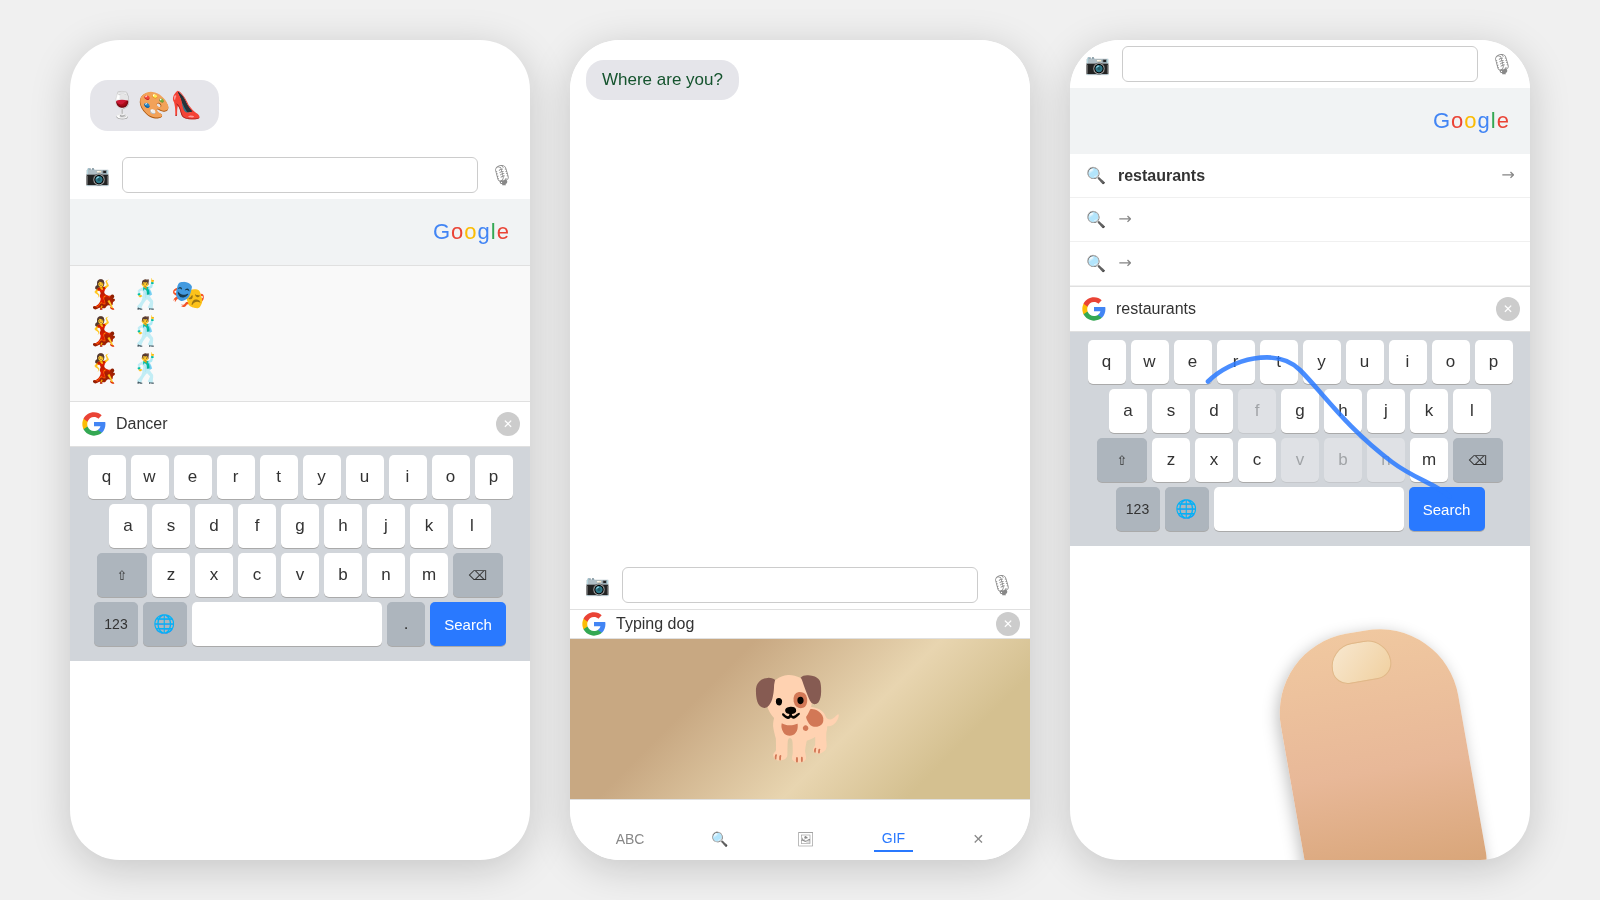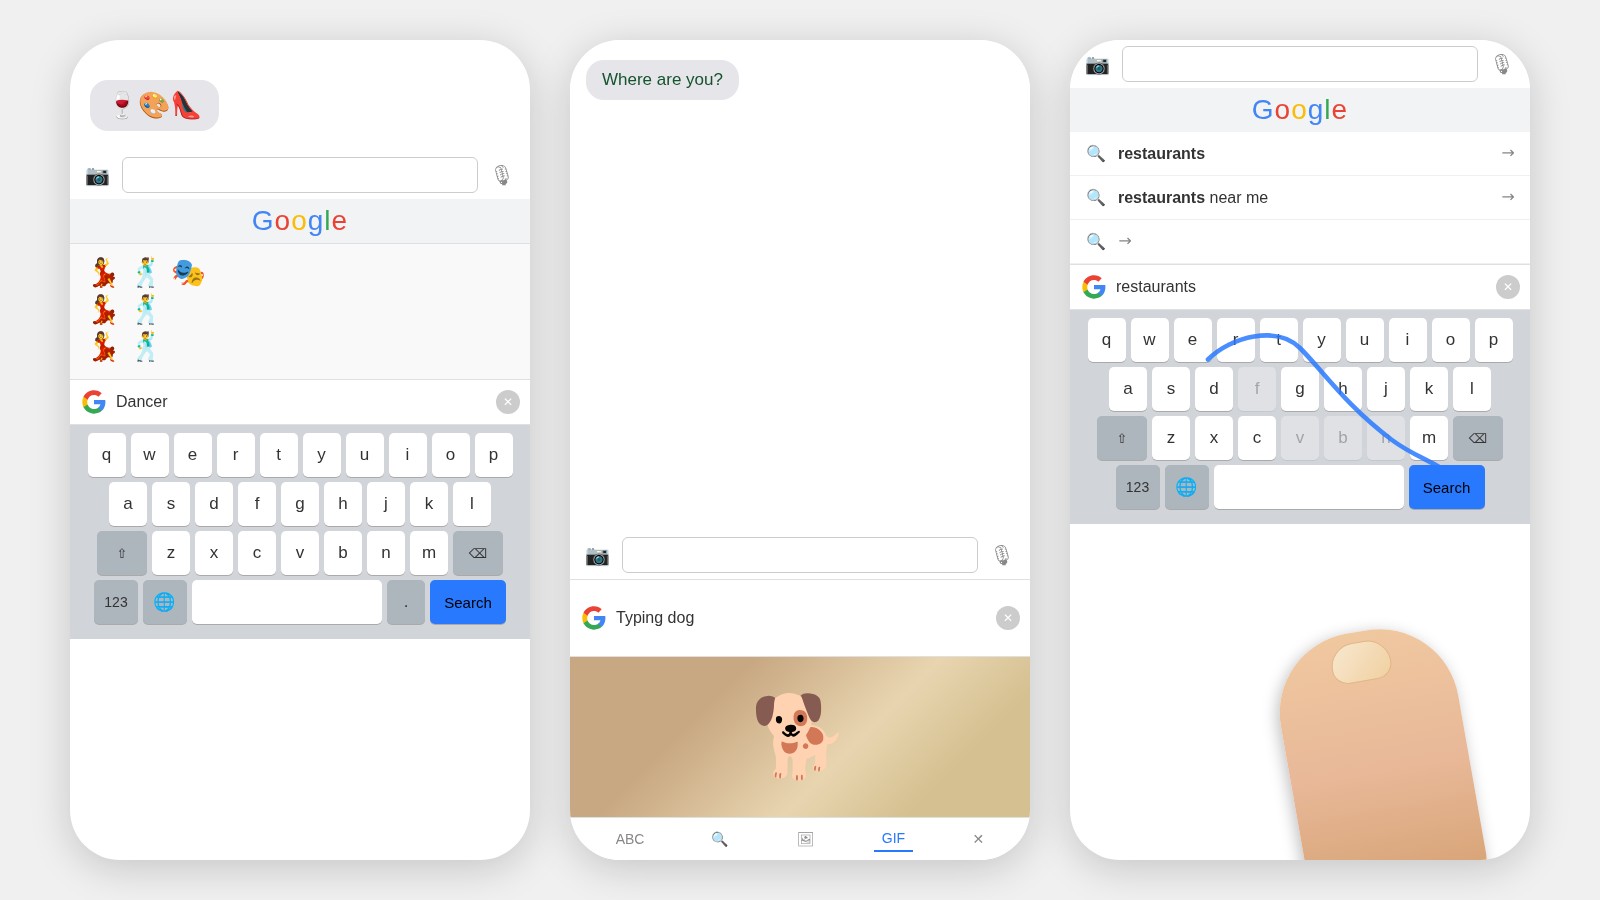--- a/index.html
+++ b/index.html
@@ -70,23 +70,23 @@
       align-items: center;
       justify-content: center;
       font-size: 20px;
       color: #888;
       cursor: pointer;
       flex-shrink: 0;
     }
 
     .google-bar {
       background: #f1f3f4;
-      text-align: center;
-      padding: 6px;
-      font-size: 28px;
+      text-align: right;
+      padding: 20px;
+      font-size: 22px;
       font-weight: 300;
       color: #999;
       letter-spacing: 1px;
     }
 
     .google-bar span.G { color: #4285f4; }
     .google-bar span.o1 { color: #ea4335; }
     .google-bar span.o2 { color: #fbbc05; }
     .google-bar span.g { color: #4285f4; }
     .google-bar span.l { color: #34a853; }
@@ -180,21 +180,21 @@
     .key.wide {
       width: 50px;
     }
 
     .key.space {
       width: 190px;
     }
 
     .key.action {
       background: #2979ff;
-      color: #000000;
+      color: #ffffff;
       width: 76px;
       font-size: 15px;
       font-weight: 500;
     }
 
     .bottom-row {
       display: flex;
       justify-content: center;
       gap: 5px;
       align-items: flex-start;
@@ -236,21 +236,21 @@
       padding: 10px 16px;
       font-size: 17px;
       color: white;
       align-self: flex-end;
       max-width: 70%;
     }
 
     .kb2-query-bar {
       display: flex;
       align-items: center;
-      padding: 24px 10px;
+      padding: 0 10px;
       background: white;
       border-top: 1px solid #e0e0e0;
       border-bottom: 1px solid #e0e0e0;
       gap: 8px;
     }
 
     .gif-preview {
       width: 100%;
       height: 160px;
       background: #f0f0f0;
@@ -275,20 +275,21 @@
       padding: 8px 12px;
       background: white;
       border-top: 1px solid #e0e0e0;
     }
 
     .gif-tab {
       font-size: 14px;
       color: #888;
       padding: 4px 8px;
       cursor: pointer;
+      margin-top: 18px;
     }
 
     .gif-tab.active {
       color: #2979ff;
       border-bottom: 2px solid #2979ff;
     }
 
     
     .phone3-content {
       flex: 1;
@@ -519,21 +520,20 @@
     </div>
 
     <div class="suggestions-area">
       <div class="suggestion-item">
         <span class="suggestion-icon">🔍</span>
         <span class="suggestion-text"><span class="bold">restaurants</span></span>
         <span class="suggestion-arrow">↙</span>
       </div>
       <div class="suggestion-item">
         <span class="suggestion-icon">🔍</span>
-        <span class="suggestion-text"><span class="bold">restaurants</span> near me</span>
         <span class="suggestion-arrow">↙</span>
       </div>
       <div class="suggestion-item">
         <span class="suggestion-icon">🔍</span>
         <span class="suggestion-arrow">↙</span>
       </div>
     </div>
 
     <div class="query-bar">
       <svg class="google-g-icon" viewBox="0 0 24 24">

